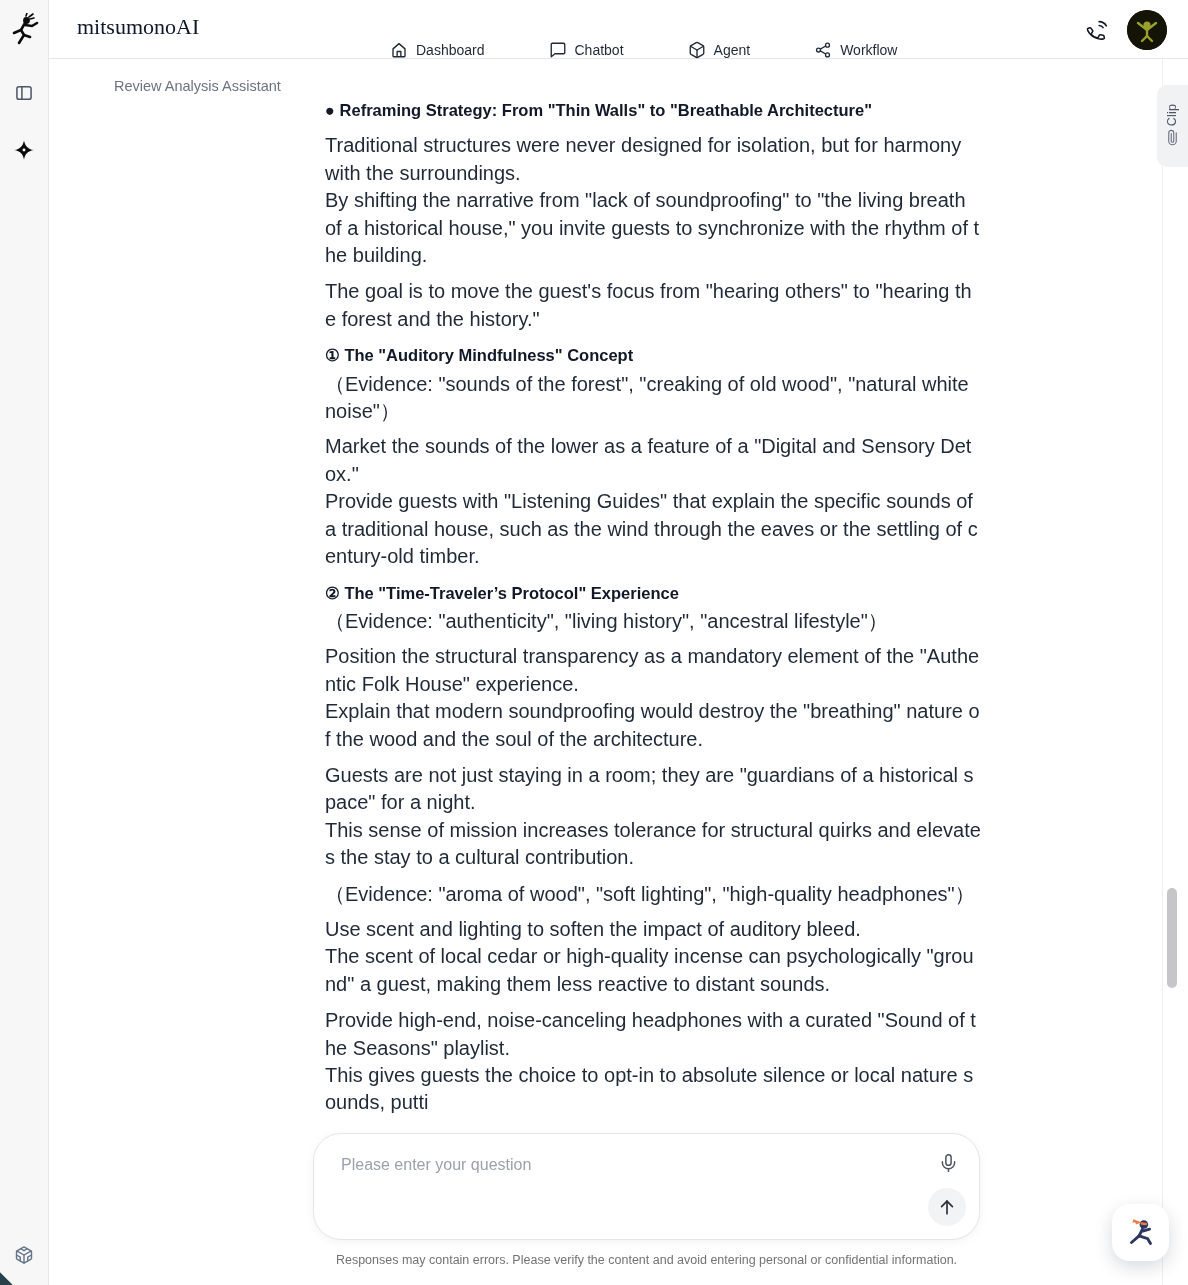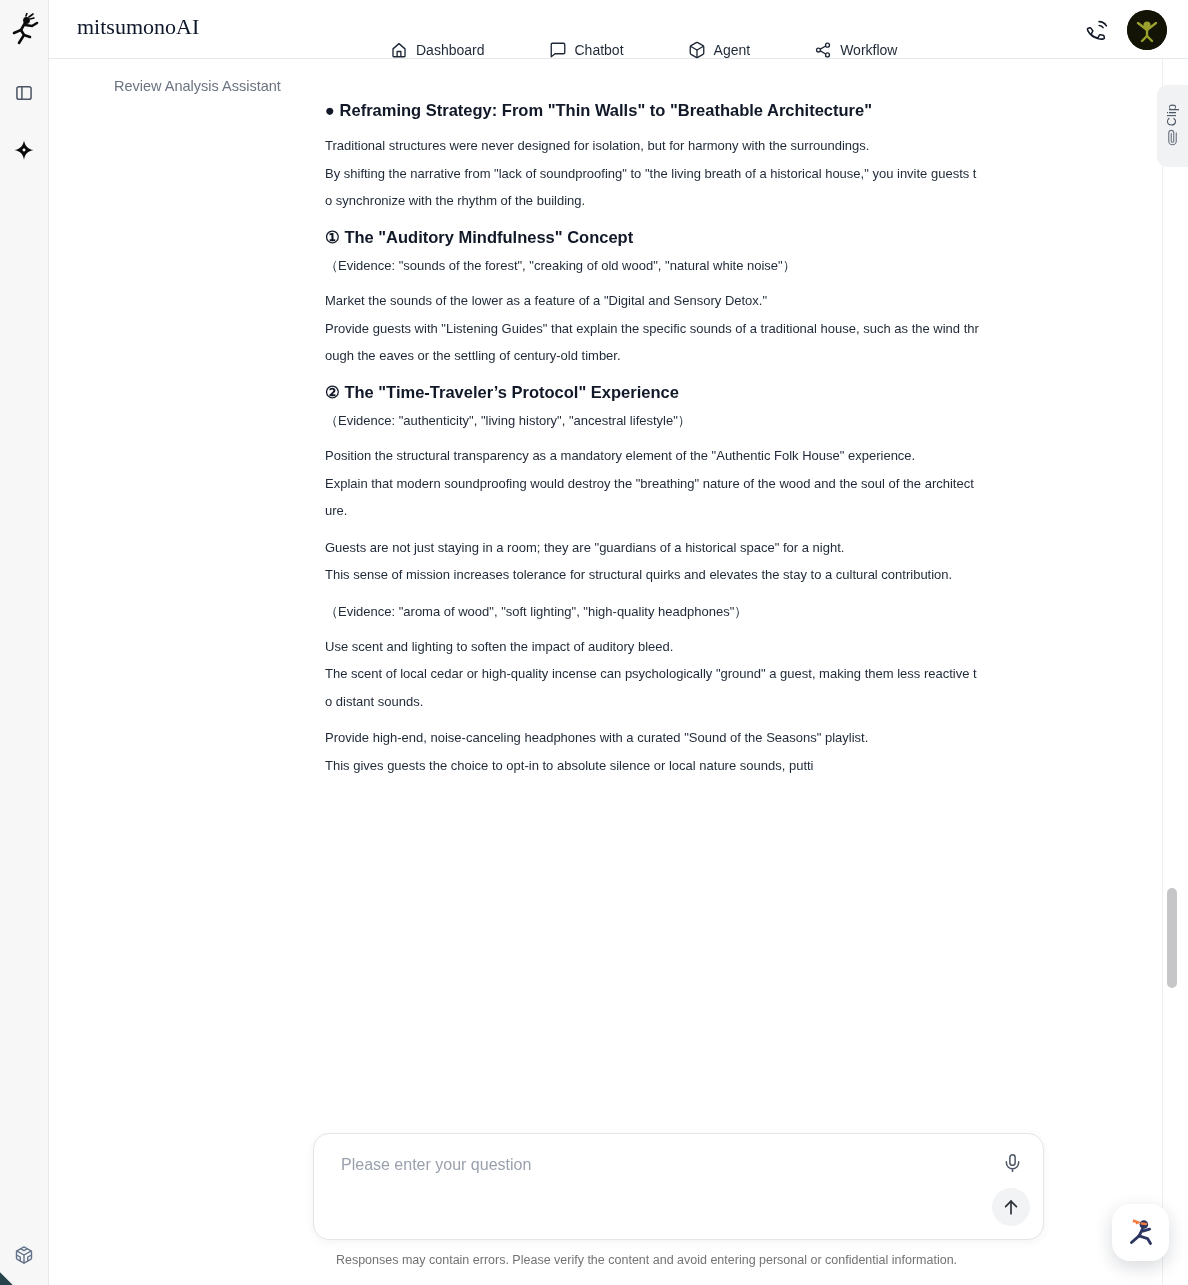--- a/index.html
+++ b/index.html
@@ -47,21 +47,21 @@
   }
 
   
   .main { position:absolute; left:49px; top:59px; right:0; bottom:0; background:#ffffff; }
   .conv-title { position:absolute; left:28px; top:19px; font-size:14.5px; color:#6b7280;margin-left:37px; }
   .content-edge { position:absolute; left:1162px; top:59px; bottom:0; width:1px; background:#efeff1; }
 
   .message {
     position:absolute; left:276px; top:38px; width:656px; height:1032px; overflow:hidden;
   }
-  .blk { font-size:13px; line-height:27.4px; color:#1f2937; margin:0 0 9px 0;
+  .blk { font-size:20px; line-height:27.4px; color:#1f2937; margin:0 0 9px 0;
          white-space:pre-line; word-break:break-all; }
   .blk.h   { font-size:16.5px; font-weight:700; color:#111827; margin-bottom:8px; }
   .blk.sub { font-size:16.5px; font-weight:700; color:#111827; margin-bottom:1px; }
   .blk.ev  { margin-bottom:8px; }
 
   
   .clip-tab {
     position:absolute; right:0; top:85px; width:31px; height:82px;
     background:#f1f2f4; border-radius:10px 0 0 10px; cursor:pointer;
     display:flex; flex-direction:column; align-items:center; justify-content:center; gap:8px;
@@ -71,22 +71,22 @@
   .clip-icon { color:#6b7280; transform:rotate(-45deg); }
 
   
   .scroll-thumb {
     position:absolute; right:11px; top:888px; width:10px; height:100px;
     background:#c6c6c9; border-radius:5px; cursor:grab; z-index:6;
   }
 
   
   .composer {
-    position:absolute; left:313px; top:1133px; width:731px; height:107px;
-    background:#ffffff; border:1px solid #e4e5e8; border-radius:16px;
+    position:absolute; left:313px; top:1133px; width:667px; height:107px;
+    background:#ffffff; border:1px solid #e4e5e8; border-radius:28px;
     box-shadow:0 2px 10px rgba(15,23,42,.05); z-index:7;
   }
   .composer textarea {
     position:absolute; left:27px; top:22px; right:70px; height:60px;
     border:none; outline:none; resize:none; font-family:"Liberation Sans", sans-serif;
     font-size:16px; color:#1f2937; background:transparent;
   }
   .composer textarea::placeholder { color:#9aa1ad; }
   .mic-btn { position:absolute; right:20px; top:19px; color:#4b5563; cursor:pointer; background:none; border:none; }
   .send-btn {
@@ -218,20 +218,21 @@
   </div>
 </div>
 
 <div class="main">
   <div class="conv-title">Review Analysis Assistant</div>
 
   <div class="message">
     <div class="blk h">● Reframing Strategy: From "Thin Walls" to "Breathable Architecture"</div>
     <div class="blk">Traditional structures were never designed for isolation, but for harmony with the surroundings.
 By shifting the narrative from "lack of soundproofing" to "the living breath of a historical house," you invite guests to synchronize with the rhythm of the building.</div>
+    <div class="blk">The goal is to move the guest's focus from "hearing others" to "hearing the forest and the history."</div>
     <div class="blk sub">① The "Auditory Mindfulness" Concept</div>
     <div class="blk ev">（Evidence: "sounds of the forest", "creaking of old wood", "natural white noise"）</div>
     <div class="blk">Market the sounds of the lower as a feature of a "Digital and Sensory Detox."
 Provide guests with "Listening Guides" that explain the specific sounds of a traditional house, such as the wind through the eaves or the settling of century-old timber.</div>
     <div class="blk sub">② The "Time-Traveler’s Protocol" Experience</div>
     <div class="blk ev">（Evidence: "authenticity", "living history", "ancestral lifestyle"）</div>
     <div class="blk">Position the structural transparency as a mandatory element of the "Authentic Folk House" experience.
 Explain that modern soundproofing would destroy the "breathing" nature of the wood and the soul of the architecture.</div>
     <div class="blk">Guests are not just staying in a room; they are "guardians of a historical space" for a night.
 This sense of mission increases tolerance for structural quirks and elevates the stay to a cultural contribution.</div>

